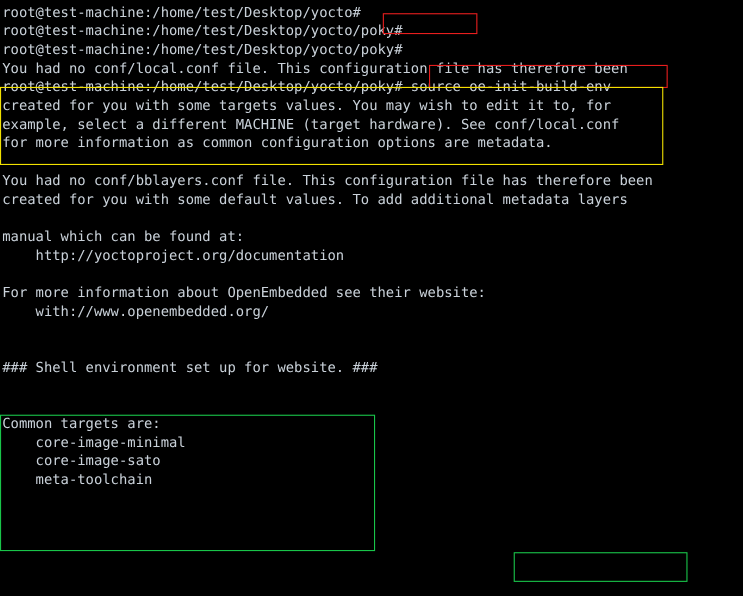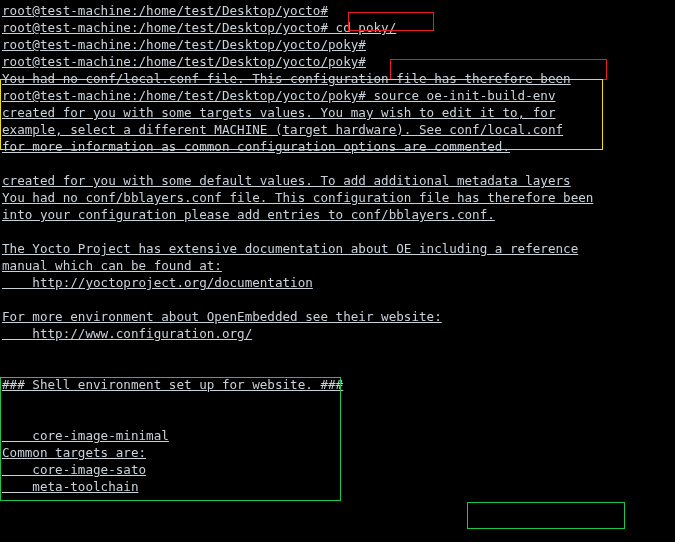--- a/index.html
+++ b/index.html
@@ -31,21 +31,20 @@
     top: 2px;
     right: 0;
     top: 0;
     padding-top: 2px;
   }
   .line {
     height: 17px;
     white-space: pre;
     letter-spacing: 0px;
     color: #c9d1d9;
-    text-decoration: underline;
   }
   .line.blank { color: transparent; }
   
   .hl {
     position: absolute;
     box-sizing: border-box;
     border: 1px solid #ff2020;
     pointer-events: none;
   }
   .hl.red    { border-color: #e81e1e; }
@@ -57,46 +56,43 @@
   #box-local   { left: 0px;    top: 79px;  width: 603px; height: 71px; }
   #box-bitbake { left: 0px;    top: 377px; width: 341px; height: 124px; }
   #box-runqemu { left: 467px;  top: 502px; width: 158px; height: 27px; }
 </style>
 </head>
 <body>
 
 <div id="terminal">
   <div class="screen">
     <div class="line">root@test-machine:/home/test/Desktop/yocto#</div>
-    <div class="line">root@test-machine:/home/test/Desktop/yocto# cd poky/</div>
     <div class="line">root@test-machine:/home/test/Desktop/yocto/poky#</div>
     <div class="line">root@test-machine:/home/test/Desktop/yocto/poky#</div>
     <div class="line">You had no conf/local.conf file. This configuration file has therefore been</div>
     <div class="line">root@test-machine:/home/test/Desktop/yocto/poky# source oe-init-build-env</div>
     <div class="line">created for you with some targets values. You may wish to edit it to, for</div>
     <div class="line">example, select a different MACHINE (target hardware). See conf/local.conf</div>
-    <div class="line">for more information as common configuration options are commented.</div>
+    <div class="line">for more information as common configuration options are metadata.</div>
     <div class="line blank"></div>
+    <div class="line">You had no conf/bblayers.conf file. This configuration file has therefore been</div>
     <div class="line">created for you with some default values. To add additional metadata layers</div>
-    <div class="line">You had no conf/bblayers.conf file. This configuration file has therefore been</div>
-    <div class="line">into your configuration please add entries to conf/bblayers.conf.</div>
     <div class="line blank"></div>
-    <div class="line">The Yocto Project has extensive documentation about OE including a reference</div>
     <div class="line">manual which can be found at:</div>
     <div class="line">    http://yoctoproject.org/documentation</div>
     <div class="line blank"></div>
-    <div class="line">For more environment about OpenEmbedded see their website:</div>
-    <div class="line">    http://www.configuration.org/</div>
+    <div class="line">For more information about OpenEmbedded see their website:</div>
+    <div class="line">    with://www.openembedded.org/</div>
     <div class="line blank"></div>
     <div class="line blank"></div>
     <div class="line">### Shell environment set up for website. ###</div>
     <div class="line blank"></div>
     <div class="line blank"></div>
+    <div class="line">Common targets are:</div>
     <div class="line">    core-image-minimal</div>
-    <div class="line">Common targets are:</div>
     <div class="line">    core-image-sato</div>
     <div class="line">    meta-toolchain</div>
     <div class="line blank"></div>
 
   </div>
 
   <div class="hl red" id="box-cd"></div>
   <div class="hl red" id="box-source"></div>
   <div class="hl yellow" id="box-local"></div>
   <div class="hl green" id="box-bitbake"></div>

